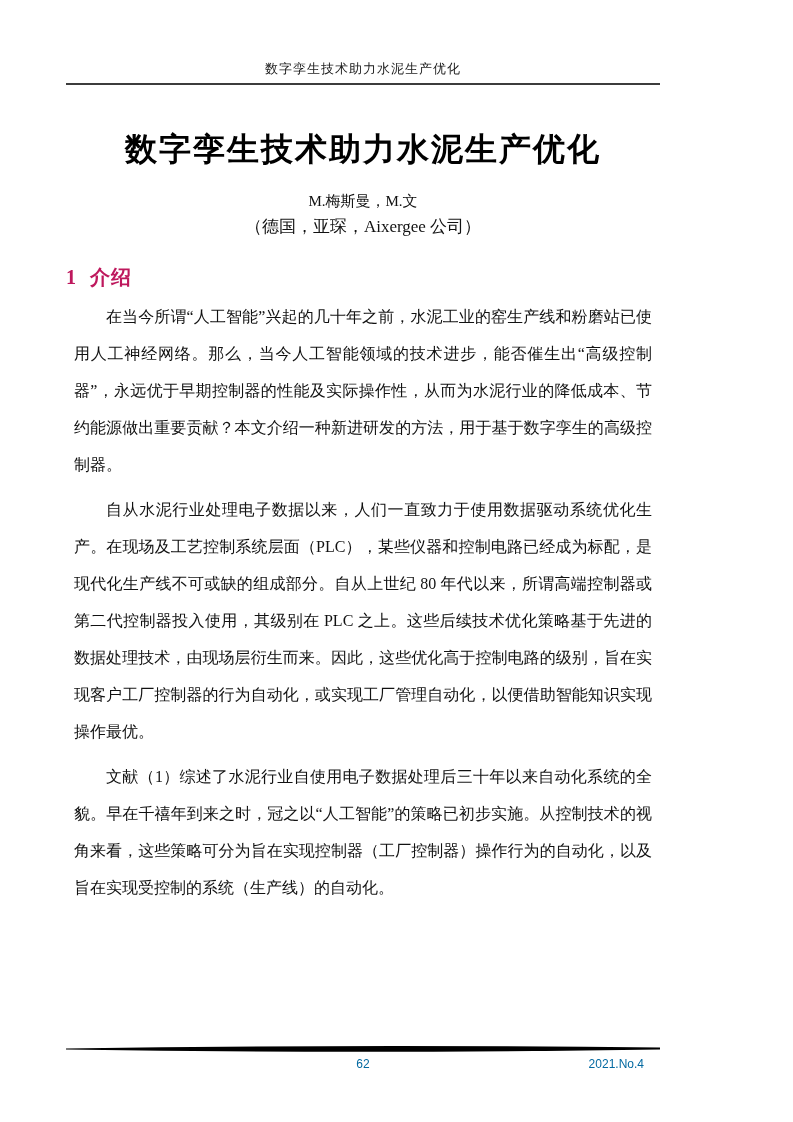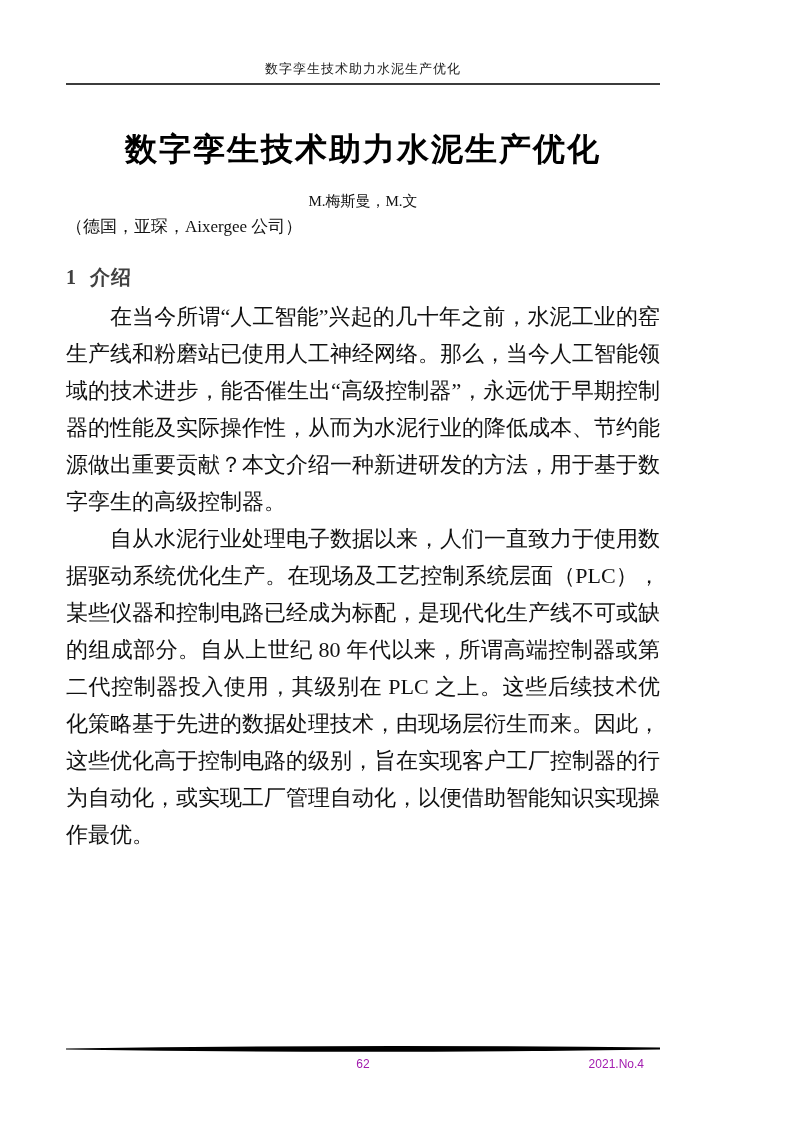--- a/index.html
+++ b/index.html
@@ -39,36 +39,36 @@
     letter-spacing: 2px;
     color: #000000;
   }
   .authors {
     margin-top: 18px;
     text-align: center;
     font-size: 15px;
     line-height: 25px;
   }
   .affiliation {
-    text-align: left;
+    text-align: center;
     font-size: 17px;
     line-height: 26px;
   }
   .section-heading {
     margin-top: 23px;
     font-size: 20px;
     line-height: 28px;
     font-weight: bold;
-    color: #404040;
+    color: #be185d;
   }
   .sec-num { font-family: "Liberation Serif", serif; margin-right: 14px; }
   .sec-label { font-family: "Liberation Sans", sans-serif; letter-spacing: 1px; }
   .body-para {
-    margin: 0;
-    font-size: 22px;
+    margin: 8px;
+    font-size: 16px;
     line-height: 37px;
     text-align: justify;
     text-justify: inter-character;
     text-indent: 2em;
     color: #111111;
   }
   .content .body-para:first-of-type { margin-top: 7px; }
   
   .page-footer {
     position: absolute;
@@ -77,21 +77,21 @@
     top: 1045px;
   }
   .footer-bar { display: block; width: 100%; height: 9px; }
   .footer-row {
     position: relative;
     margin-top: 2px;
     height: 16px;
     font-family: "Liberation Sans", sans-serif;
     font-size: 12px;
     line-height: 16px;
-    color: #a21caf;
+    color: #0369a1;
   }
   .page-number {
     position: absolute;
     left: 0; right: 0;
     text-align: center;
   }
   .issue {
     position: absolute;
     right: 16px;
   }
@@ -114,20 +114,21 @@
     <div class="affiliation">（德国，亚琛，Aixergee 公司）</div>
 
     <h2 class="section-heading">
       <span class="sec-num">1</span><span class="sec-label">介绍</span>
     </h2>
 
     <p class="body-para">在当今所谓“人工智能”兴起的几十年之前，水泥工业的窑生产线和粉磨站已使用人工神经网络。那么，当今人工智能领域的技术进步，能否催生出“高级控制器”，永远优于早期控制器的性能及实际操作性，从而为水泥行业的降低成本、节约能源做出重要贡献？本文介绍一种新进研发的方法，用于基于数字孪生的高级控制器。</p>
 
     <p class="body-para">自从水泥行业处理电子数据以来，人们一直致力于使用数据驱动系统优化生产。在现场及工艺控制系统层面（PLC），某些仪器和控制电路已经成为标配，是现代化生产线不可或缺的组成部分。自从上世纪 80 年代以来，所谓高端控制器或第二代控制器投入使用，其级别在 PLC 之上。这些后续技术优化策略基于先进的数据处理技术，由现场层衍生而来。因此，这些优化高于控制电路的级别，旨在实现客户工厂控制器的行为自动化，或实现工厂管理自动化，以便借助智能知识实现操作最优。</p>
 
+    <p class="body-para">文献（1）综述了水泥行业自使用电子数据处理后三十年以来自动化系统的全貌。早在千禧年到来之时，冠之以“人工智能”的策略已初步实施。从控制技术的视角来看，这些策略可分为旨在实现控制器（工厂控制器）操作行为的自动化，以及旨在实现受控制的系统（生产线）的自动化。</p>
 
   </main>
 
   <footer class="page-footer">
     <svg class="footer-bar" viewBox="0 0 661 9" preserveAspectRatio="none" aria-hidden="true">
       <path d="M0,3.4 Q330,-0.8 661,2.6 L661,4.4 Q330,9.0 0,4.6 Z" fill="#000000"></path>
     </svg>
     <div class="footer-row">
       <span class="page-number">62</span>
       <span class="issue">2021.No.4</span>

